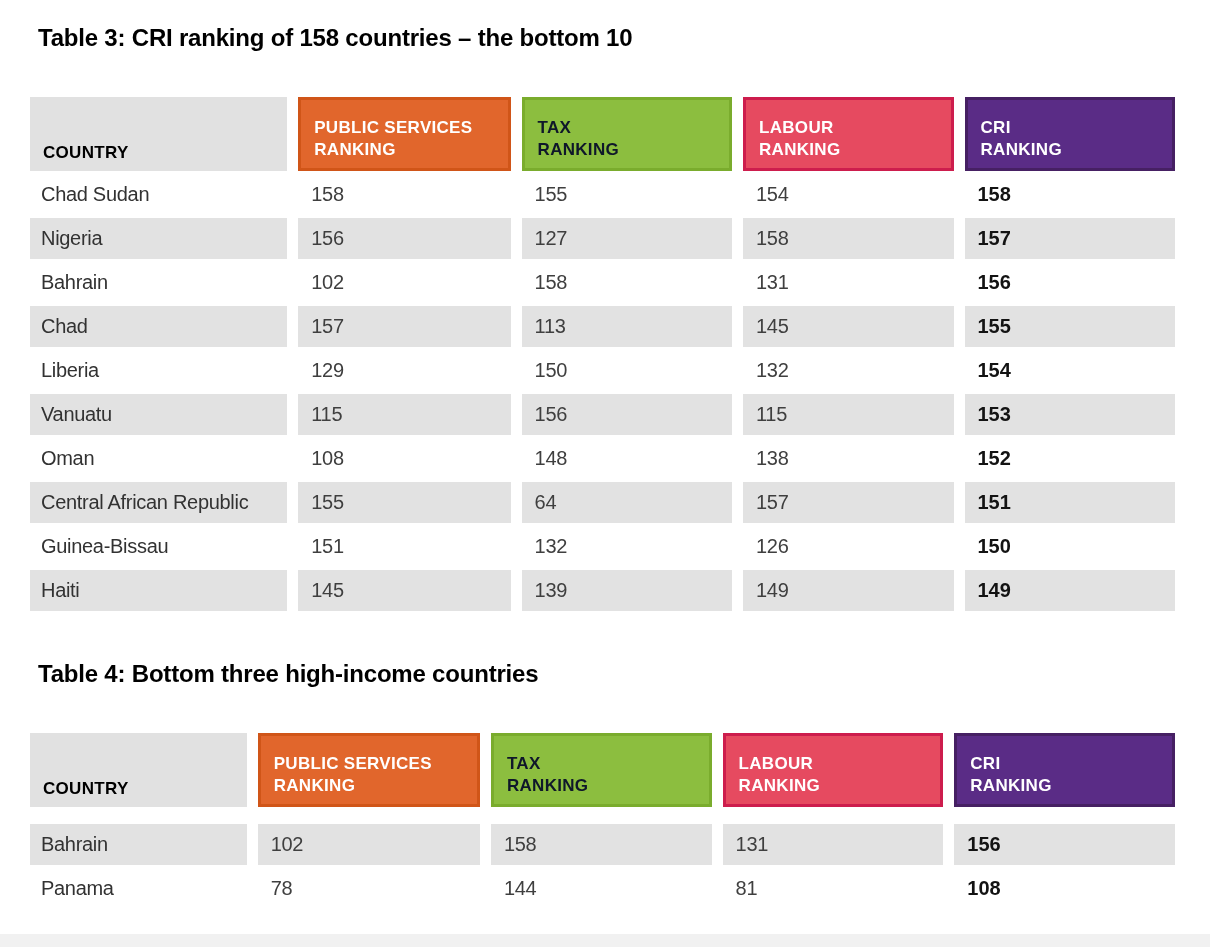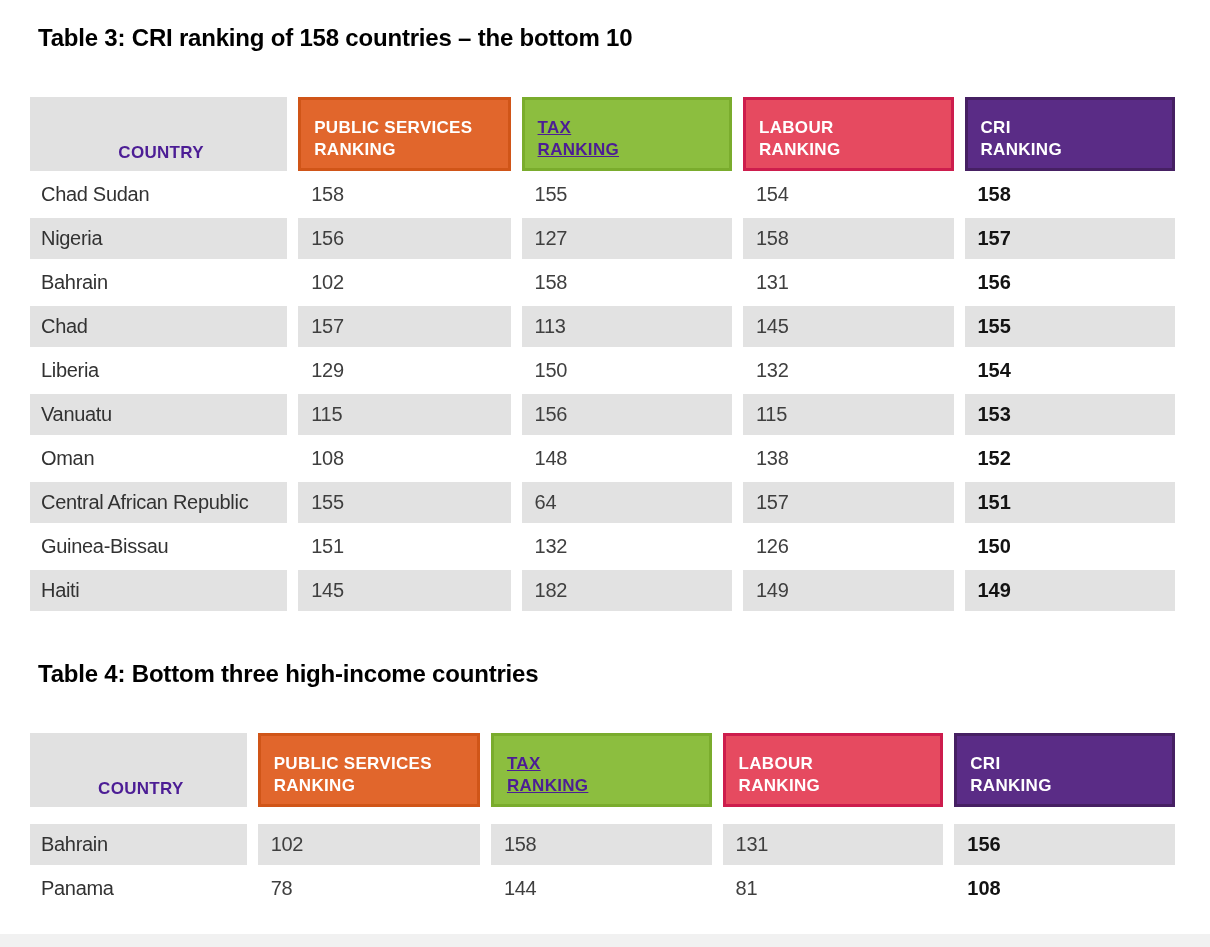--- a/index.html
+++ b/index.html
@@ -29,23 +29,23 @@
   }
   
   .t3 col.c0{width:258px}.t3 col.cr{width:213px}
   .t4 col.c0{width:219px}.t4 col.cr{width:223px}
   th{
     height:74px;box-sizing:border-box;text-align:left;
     vertical-align:bottom;padding:0 8px 7px 13px;
     font-size:17px;font-weight:bold;letter-spacing:0.3px;line-height:22px;
   }
   th .hline{display:block;white-space:nowrap;}
-  th.h-country{background:var(--header-gray);color:#4c1d95;text-align:center;}
+  th.h-country{background:var(--header-gray);color:#000000;}
   th.h-public{background:var(--public-services);border:3px solid var(--public-services-border);color:#fff;}
-  th.h-tax{background:var(--tax);border:3px solid var(--tax-border);color:#4c1d95;text-decoration:underline;}
+  th.h-tax{background:var(--tax);border:3px solid var(--tax-border);color:#0f172a;}
   th.h-labour{background:var(--labour);border:3px solid var(--labour-border);color:#ffffff;}
   th.h-cri{background:var(--cri);border:3px solid var(--cri-border);color:#fff;}
   td{
     height:41px;box-sizing:border-box;vertical-align:middle;
     font-size:20px;color:var(--body-num);
     padding:0 8px 0 13px;letter-spacing:-0.3px;white-space:nowrap;overflow:hidden;
   }
   td.country{color:var(--country-text);padding-left:11px;}
   td.cri{font-weight:bold;color:var(--cri-num);letter-spacing:0;}
   .t3 tbody tr:nth-child(even) td{background:var(--row-gray);}
@@ -154,21 +154,21 @@
       <tr>
         <td class="country">Guinea-Bissau</td>
         <td>151</td>
         <td>132</td>
         <td>126</td>
         <td class="cri">150</td>
       </tr>
       <tr>
         <td class="country">Haiti</td>
         <td>145</td>
-        <td>182</td>
+        <td>139</td>
         <td>149</td>
         <td class="cri">149</td>
       </tr>
     </tbody>
   </table>
 
   <h2 class="table-title title-2">Table 4: Bottom three high-income countries</h2>
 
   <table class="t4">
     <colgroup>

